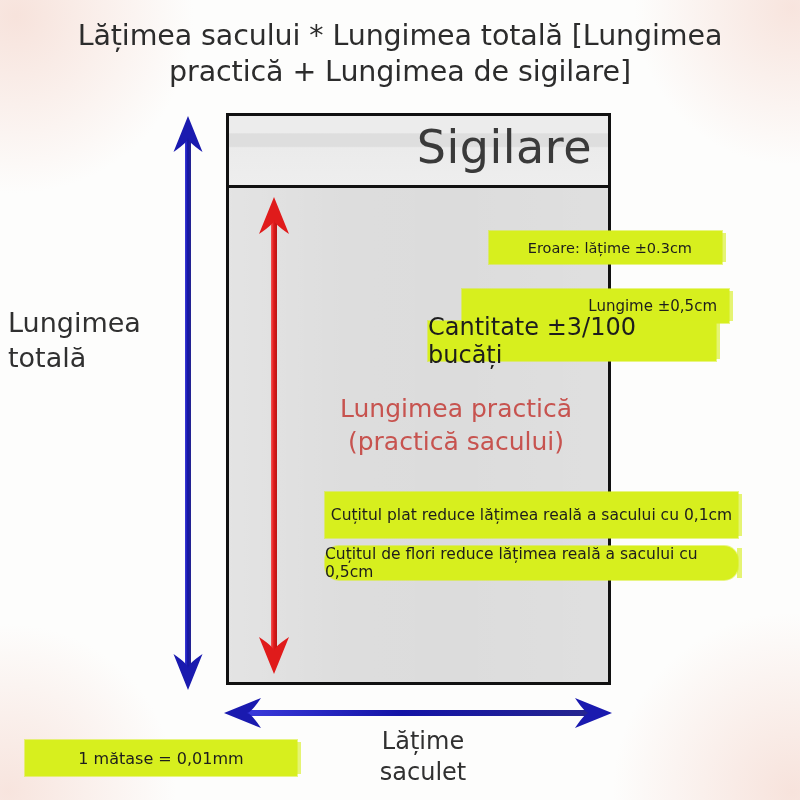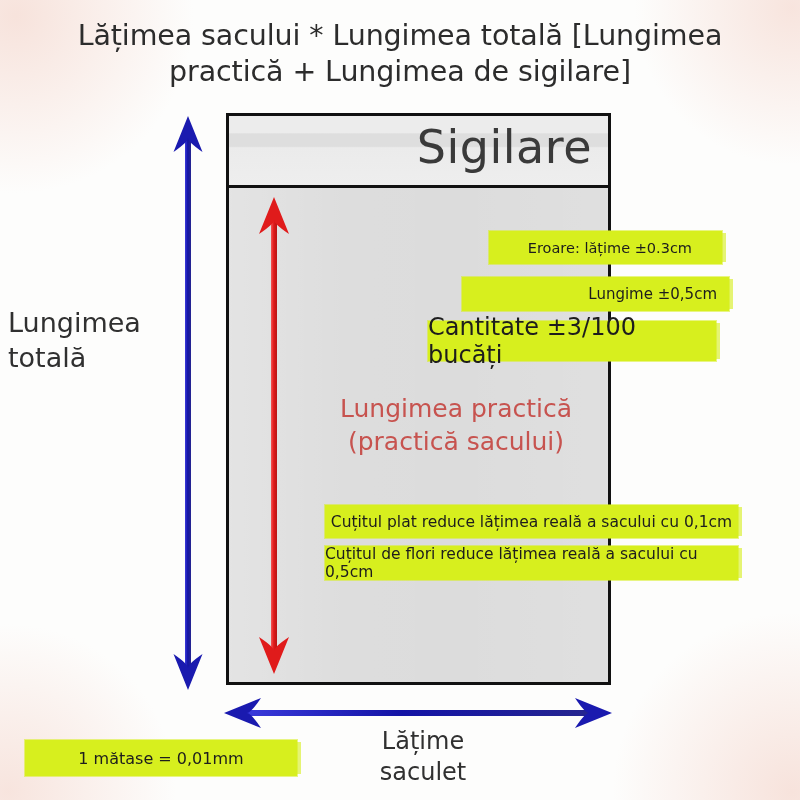--- a/index.html
+++ b/index.html
@@ -144,28 +144,28 @@
     top: 2px;
     bottom: 2px;
     width: 5px;
     background: rgba(215,239,30,0.62);
   }
   .hl-r { justify-content: flex-end; }
   .hl-c { justify-content: center; }
 
   #hl-eroare   { left: 489px; top: 231px; width: 233px; height: 33px;
                  font-size: 14.5px; padding-right: 30px; box-sizing: border-box; }
-  #hl-lungime  { left: 462px; top: 277px; width: 267px; height: 34px;
+  #hl-lungime  { left: 462px; top: 289px; width: 267px; height: 34px;
                  font-size: 15px; padding-right: 12px; box-sizing: border-box; }
   #hl-cantitate{ left: 428px; top: 321px; width: 288px; height: 40px;
                  font-size: 24px; padding-right: 16px; box-sizing: border-box; }
-  #hl-plat     { left: 325px; top: 505px; width: 413px; height: 33px;
+  #hl-plat     { left: 325px; top: 492px; width: 413px; height: 46px;
                  font-size: 15.5px; box-sizing: border-box; }
   #hl-flori    { left: 325px; top: 546px; width: 413px; height: 34px;
-                 font-size: 15.5px; box-sizing: border-box; }
+                 font-size: 15.5px; box-sizing: border-box; border-radius: 14px; }
   #hl-matase   { left: 25px; top: 740px; width: 272px; height: 36px;
                  font-size: 16px; box-sizing: border-box; }
 
   
   #arrows {
     position: absolute;
     left: 0; top: 0;
     width: 800px; height: 800px;
     pointer-events: none;
   }

